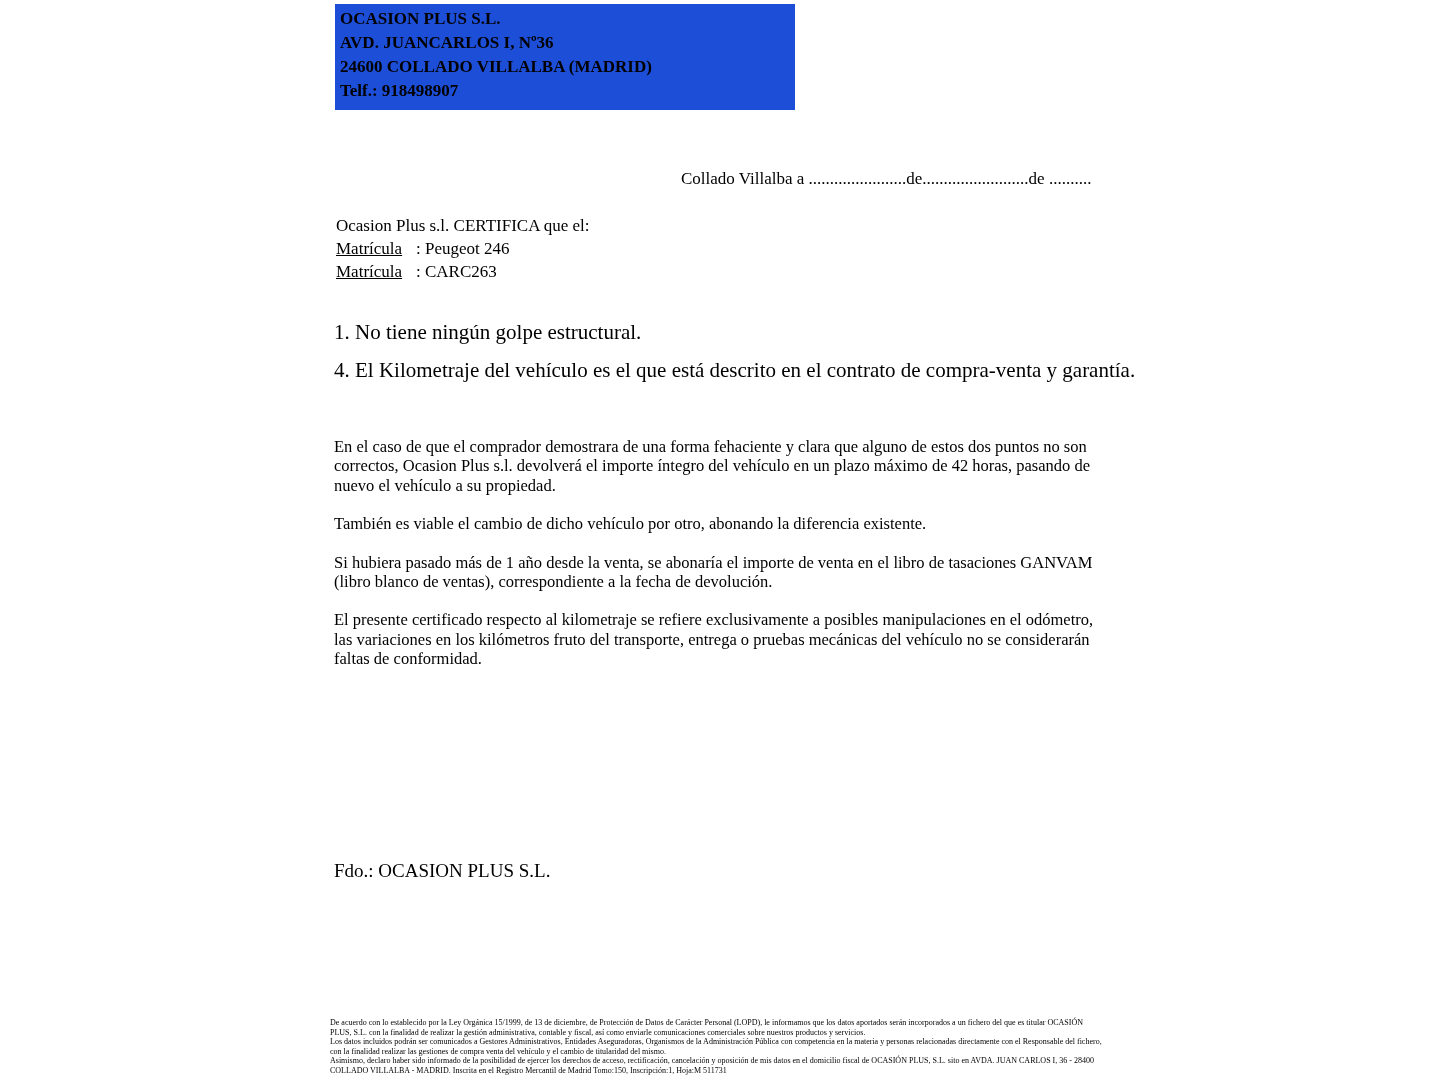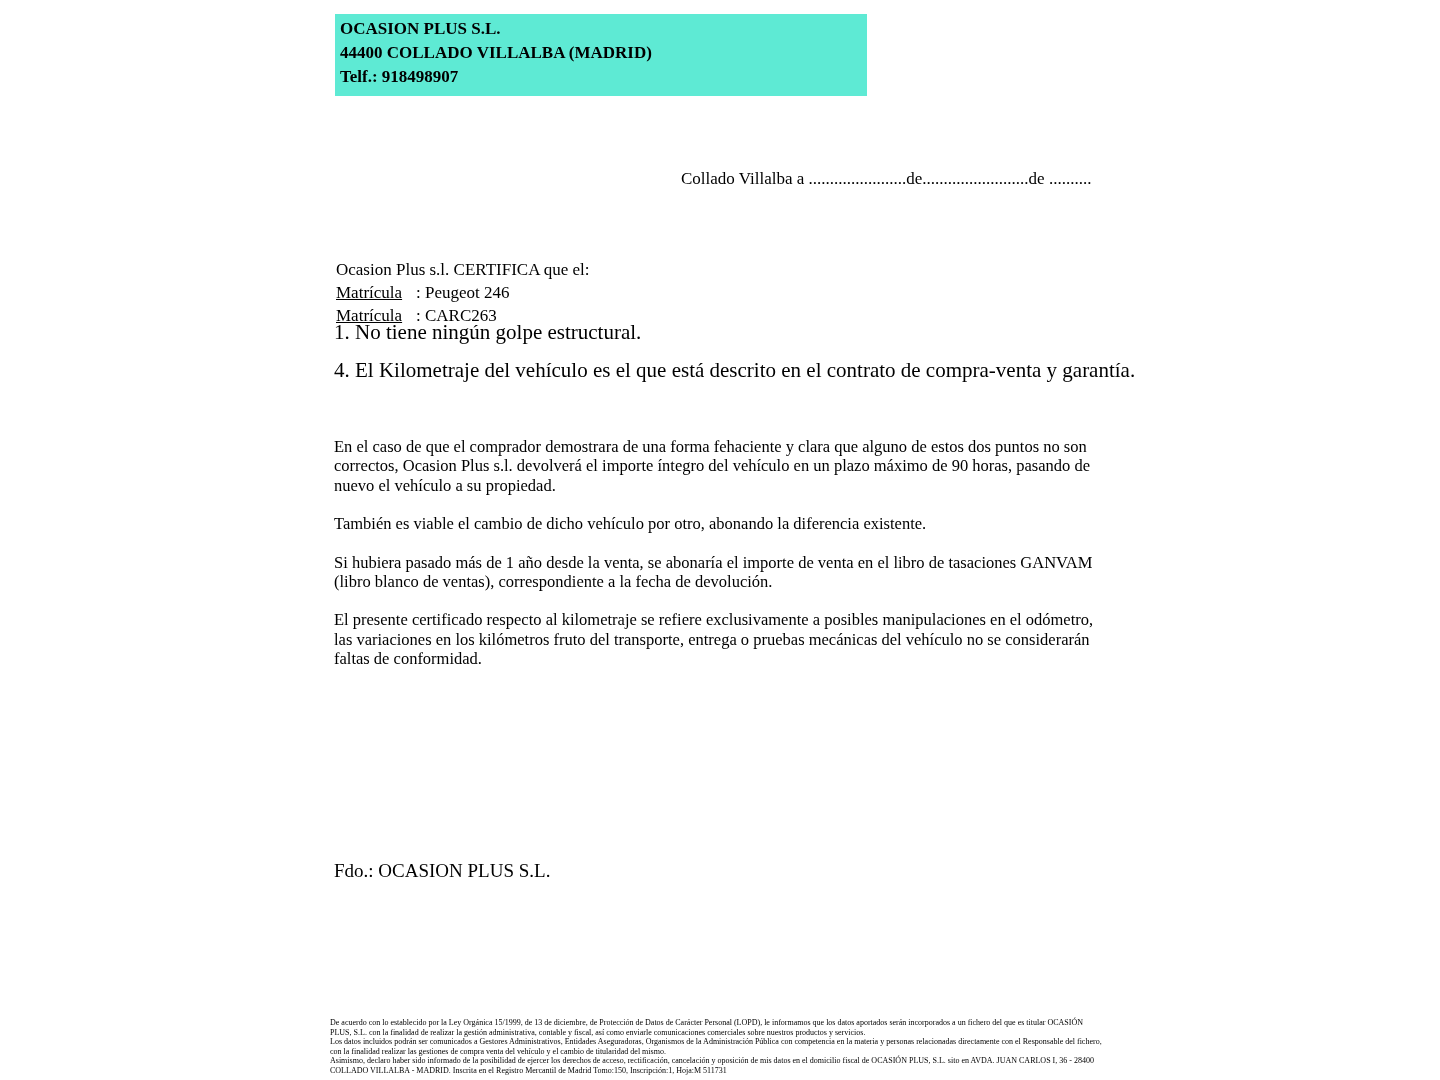--- a/index.html
+++ b/index.html
@@ -10,23 +10,23 @@
     position: relative;
     overflow: hidden;
     font-family: "Liberation Serif", serif;
     color: #000000;
   }
   .page { position: absolute; inset: 0; }
 
   .header-box {
     position: absolute;
     left: 335px;
-    top: 14px;
-    width: 532px;
-    background: #5eead4;
+    top: 4px;
+    width: 460px;
+    background: #1d4ed8;
     padding: 3px 8px 7px 5px;
   }
   .header-box .hline {
     font-weight: bold;
     font-size: 17px;
     line-height: 24px;
     white-space: nowrap;
   }
 
   .date-line {
@@ -36,21 +36,20 @@
     font-size: 17px;
     white-space: nowrap;
   }
 
   .certify {
     position: absolute;
     left: 336px;
     top: 214px;
     font-size: 17px;
     line-height: 23px;
-    margin-top: 44px;
   }
   .certify .row { white-space: nowrap; }
   .certify .label-wrap {
     display: inline-block;
     width: 80px;
   }
   .certify .label-wrap span { text-decoration: underline; }
 
   .point {
     position: absolute;
@@ -89,37 +88,38 @@
     line-height: 9.6px;
   }
 </style>
 </head>
 <body>
 
 <div class="page">
 
   <div class="header-box">
     <div class="hline">OCASION PLUS S.L.</div>
-    <div class="hline">44400 COLLADO VILLALBA (MADRID)</div>
+    <div class="hline">AVD. JUANCARLOS I, Nº36</div>
+    <div class="hline">24600 COLLADO VILLALBA (MADRID)</div>
     <div class="hline">Telf.: 918498907</div>
   </div>
 
   <div class="date-line">Collado Villalba a .......................de.........................de ..........</div>
 
   <div class="certify">
     <div class="row">Ocasion Plus s.l. CERTIFICA que el:</div>
     <div class="row"><span class="label-wrap"><span>Matrícula</span></span><span>: Peugeot 246</span></div>
     <div class="row"><span class="label-wrap"><span>Matrícula</span></span><span>: CARC263</span></div>
   </div>
 
   <div class="point point-1">1. No tiene ningún golpe estructural.</div>
   <div class="point point-2">4. El Kilometraje del vehículo es el que está descrito en el contrato de compra-venta y garantía.</div>
 
   <div class="paragraphs">
-    <p>En el caso de que el comprador demostrara de una forma fehaciente y clara que alguno de estos dos puntos no son correctos, Ocasion Plus s.l. devolverá el importe íntegro del vehículo en un plazo máximo de 90 horas, pasando de nuevo el vehículo a su propiedad.</p>
+    <p>En el caso de que el comprador demostrara de una forma fehaciente y clara que alguno de estos dos puntos no son correctos, Ocasion Plus s.l. devolverá el importe íntegro del vehículo en un plazo máximo de 42 horas, pasando de nuevo el vehículo a su propiedad.</p>
     <p>También es viable el cambio de dicho vehículo por otro, abonando la diferencia existente.</p>
     <p>Si hubiera pasado más de 1 año desde la venta, se abonaría el importe de venta en el libro de tasaciones GANVAM (libro blanco de ventas), correspondiente a la fecha de devolución.</p>
     <p>El presente certificado respecto al kilometraje se refiere exclusivamente a posibles manipulaciones en el odómetro, las variaciones en los kilómetros fruto del transporte, entrega o pruebas mecánicas del vehículo no se considerarán faltas de conformidad.</p>
   </div>
 
   <div class="signature">Fdo.: OCASION PLUS S.L.</div>
 
   <div class="legal">
     <p>De acuerdo con lo establecido por la Ley Orgánica 15/1999, de 13 de diciembre, de Protección de Datos de Carácter Personal (LOPD), le informamos que los datos aportados serán incorporados a un fichero del que es titular OCASIÓN PLUS, S.L. con la finalidad de realizar la gestión administrativa, contable y fiscal, así como enviarle comunicaciones comerciales sobre nuestros productos y servicios.</p>
     <p>Los datos incluidos podrán ser comunicados a Gestores Administrativos, Entidades Aseguradoras, Organismos de la Administración Pública con competencia en la materia y personas relacionadas directamente con el Responsable del fichero, con la finalidad realizar las gestiones de compra venta del vehículo y el cambio de titularidad del mismo.</p>

